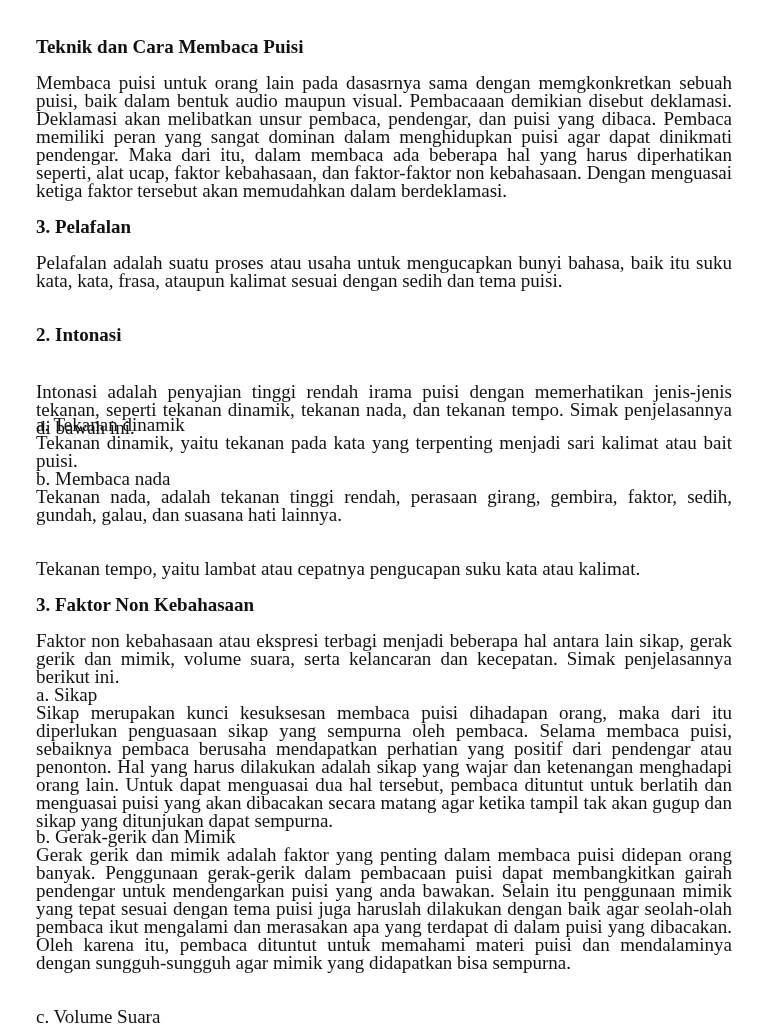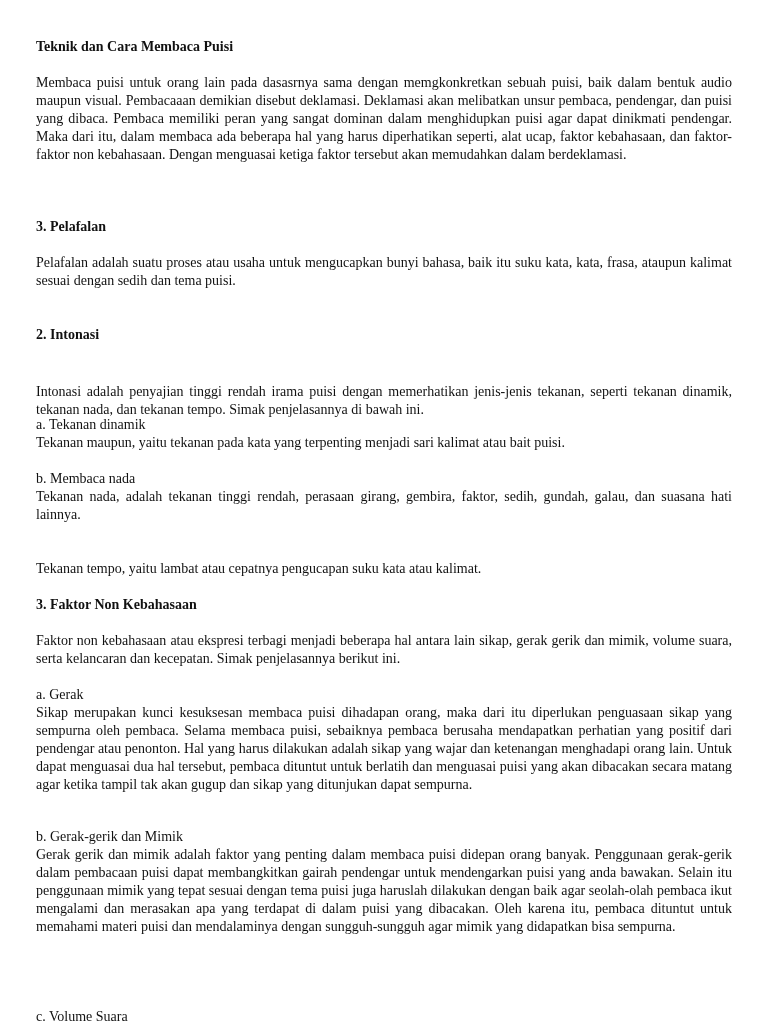--- a/index.html
+++ b/index.html
@@ -4,52 +4,52 @@
 <style>
   html, body { margin: 0; padding: 0; background: #ffffff; }
   body {
     width: 768px; height: 1024px; overflow: hidden;
     font-family: "Liberation Serif", "DejaVu Serif", serif;
     color: #111111;
   }
   .page { position: relative; width: 768px; height: 1024px; }
   .blk {
     position: absolute; left: 36px; width: 696px;
-    font-size: 14px; line-height: 18px; margin: 0;
+    font-size: 19px; line-height: 18px; margin: 0;
   }
   .just { text-align: justify; text-align-last: left; }
   .bold { font-weight: bold; }
 </style>
 </head>
 <body>
 
 <div class="page">
 
   <h1 class="blk bold" style="top:38px;">Teknik dan Cara Membaca Puisi</h1>
 
   <p class="blk just" style="top:74px;">Membaca puisi untuk orang lain pada dasasrnya sama dengan memgkonkretkan sebuah puisi, baik dalam bentuk audio maupun visual. Pembacaaan demikian disebut deklamasi. Deklamasi akan melibatkan unsur pembaca, pendengar, dan puisi yang dibaca. Pembaca memiliki peran yang sangat dominan dalam menghidupkan puisi agar dapat dinikmati pendengar. Maka dari itu, dalam membaca ada beberapa hal yang harus diperhatikan seperti, alat ucap, faktor kebahasaan, dan faktor-faktor non kebahasaan. Dengan menguasai ketiga faktor tersebut akan memudahkan dalam berdeklamasi.</p>
 
   <h2 class="blk bold" style="top:218px;">3. Pelafalan</h2>
   <p class="blk just" style="top:254px;">Pelafalan adalah suatu proses atau usaha  untuk mengucapkan bunyi bahasa, baik itu suku kata, kata, frasa, ataupun kalimat sesuai dengan sedih dan tema puisi.</p>
 
   <h2 class="blk bold" style="top:326px;">2. Intonasi</h2>
   <p class="blk just" style="top:383px;">Intonasi adalah penyajian tinggi rendah irama puisi dengan memerhatikan jenis-jenis tekanan, seperti tekanan dinamik, tekanan nada, dan tekanan tempo. Simak penjelasannya di bawah ini.</p>
 
   <p class="blk" style="top:416px;">a. Tekanan dinamik</p>
-  <p class="blk just" style="top:434px;">Tekanan maupun, yaitu tekanan pada kata yang terpenting menjadi sari kalimat atau bait puisi.</p>
+  <p class="blk just" style="top:434px;">Tekanan dinamik, yaitu tekanan pada kata yang terpenting menjadi sari kalimat atau bait puisi.</p>
 
   <p class="blk" style="top:470px;">b. Membaca nada</p>
   <p class="blk just" style="top:488px;">Tekanan nada, adalah tekanan tinggi rendah, perasaan girang, gembira, faktor, sedih, gundah, galau, dan suasana hati lainnya.</p>
 
   <p class="blk just" style="top:560px;">Tekanan tempo, yaitu lambat atau cepatnya pengucapan suku kata atau kalimat.</p>
 
   <h2 class="blk bold" style="top:596px;">3. Faktor Non Kebahasaan</h2>
   <p class="blk just" style="top:632px;">Faktor non kebahasaan atau ekspresi terbagi menjadi beberapa hal antara lain sikap, gerak gerik dan mimik, volume suara, serta kelancaran dan kecepatan. Simak penjelasannya berikut ini.</p>
 
-  <p class="blk" style="top:686px;">a. Gerak</p>
+  <p class="blk" style="top:686px;">a. Sikap</p>
   <p class="blk just" style="top:704px;">Sikap merupakan kunci kesuksesan membaca puisi dihadapan orang, maka dari itu diperlukan penguasaan sikap yang sempurna oleh pembaca. Selama membaca puisi, sebaiknya pembaca berusaha mendapatkan perhatian yang positif dari pendengar atau penonton. Hal yang harus dilakukan adalah sikap yang wajar dan ketenangan menghadapi orang lain. Untuk dapat menguasai dua hal tersebut, pembaca dituntut untuk berlatih dan menguasai puisi yang akan dibacakan secara matang agar ketika tampil tak akan gugup dan sikap yang ditunjukan dapat sempurna.</p>
 
   <p class="blk" style="top:828px;">b. Gerak-gerik dan Mimik</p>
   <p class="blk just" style="top:846px;">Gerak gerik dan mimik adalah faktor yang penting dalam membaca puisi didepan orang banyak. Penggunaan gerak-gerik dalam pembacaan puisi dapat membangkitkan gairah pendengar untuk mendengarkan puisi yang anda bawakan. Selain itu penggunaan mimik yang tepat sesuai dengan tema puisi juga haruslah dilakukan dengan baik agar seolah-olah pembaca ikut mengalami dan merasakan apa yang terdapat di dalam puisi yang dibacakan. Oleh karena itu, pembaca dituntut untuk memahami materi puisi dan mendalaminya dengan sungguh-sungguh agar mimik yang didapatkan bisa sempurna.</p>
 
   <p class="blk" style="top:972px;margin-top:36px;">c. Volume Suara</p>
 
 </div>
 
 </body></html>

